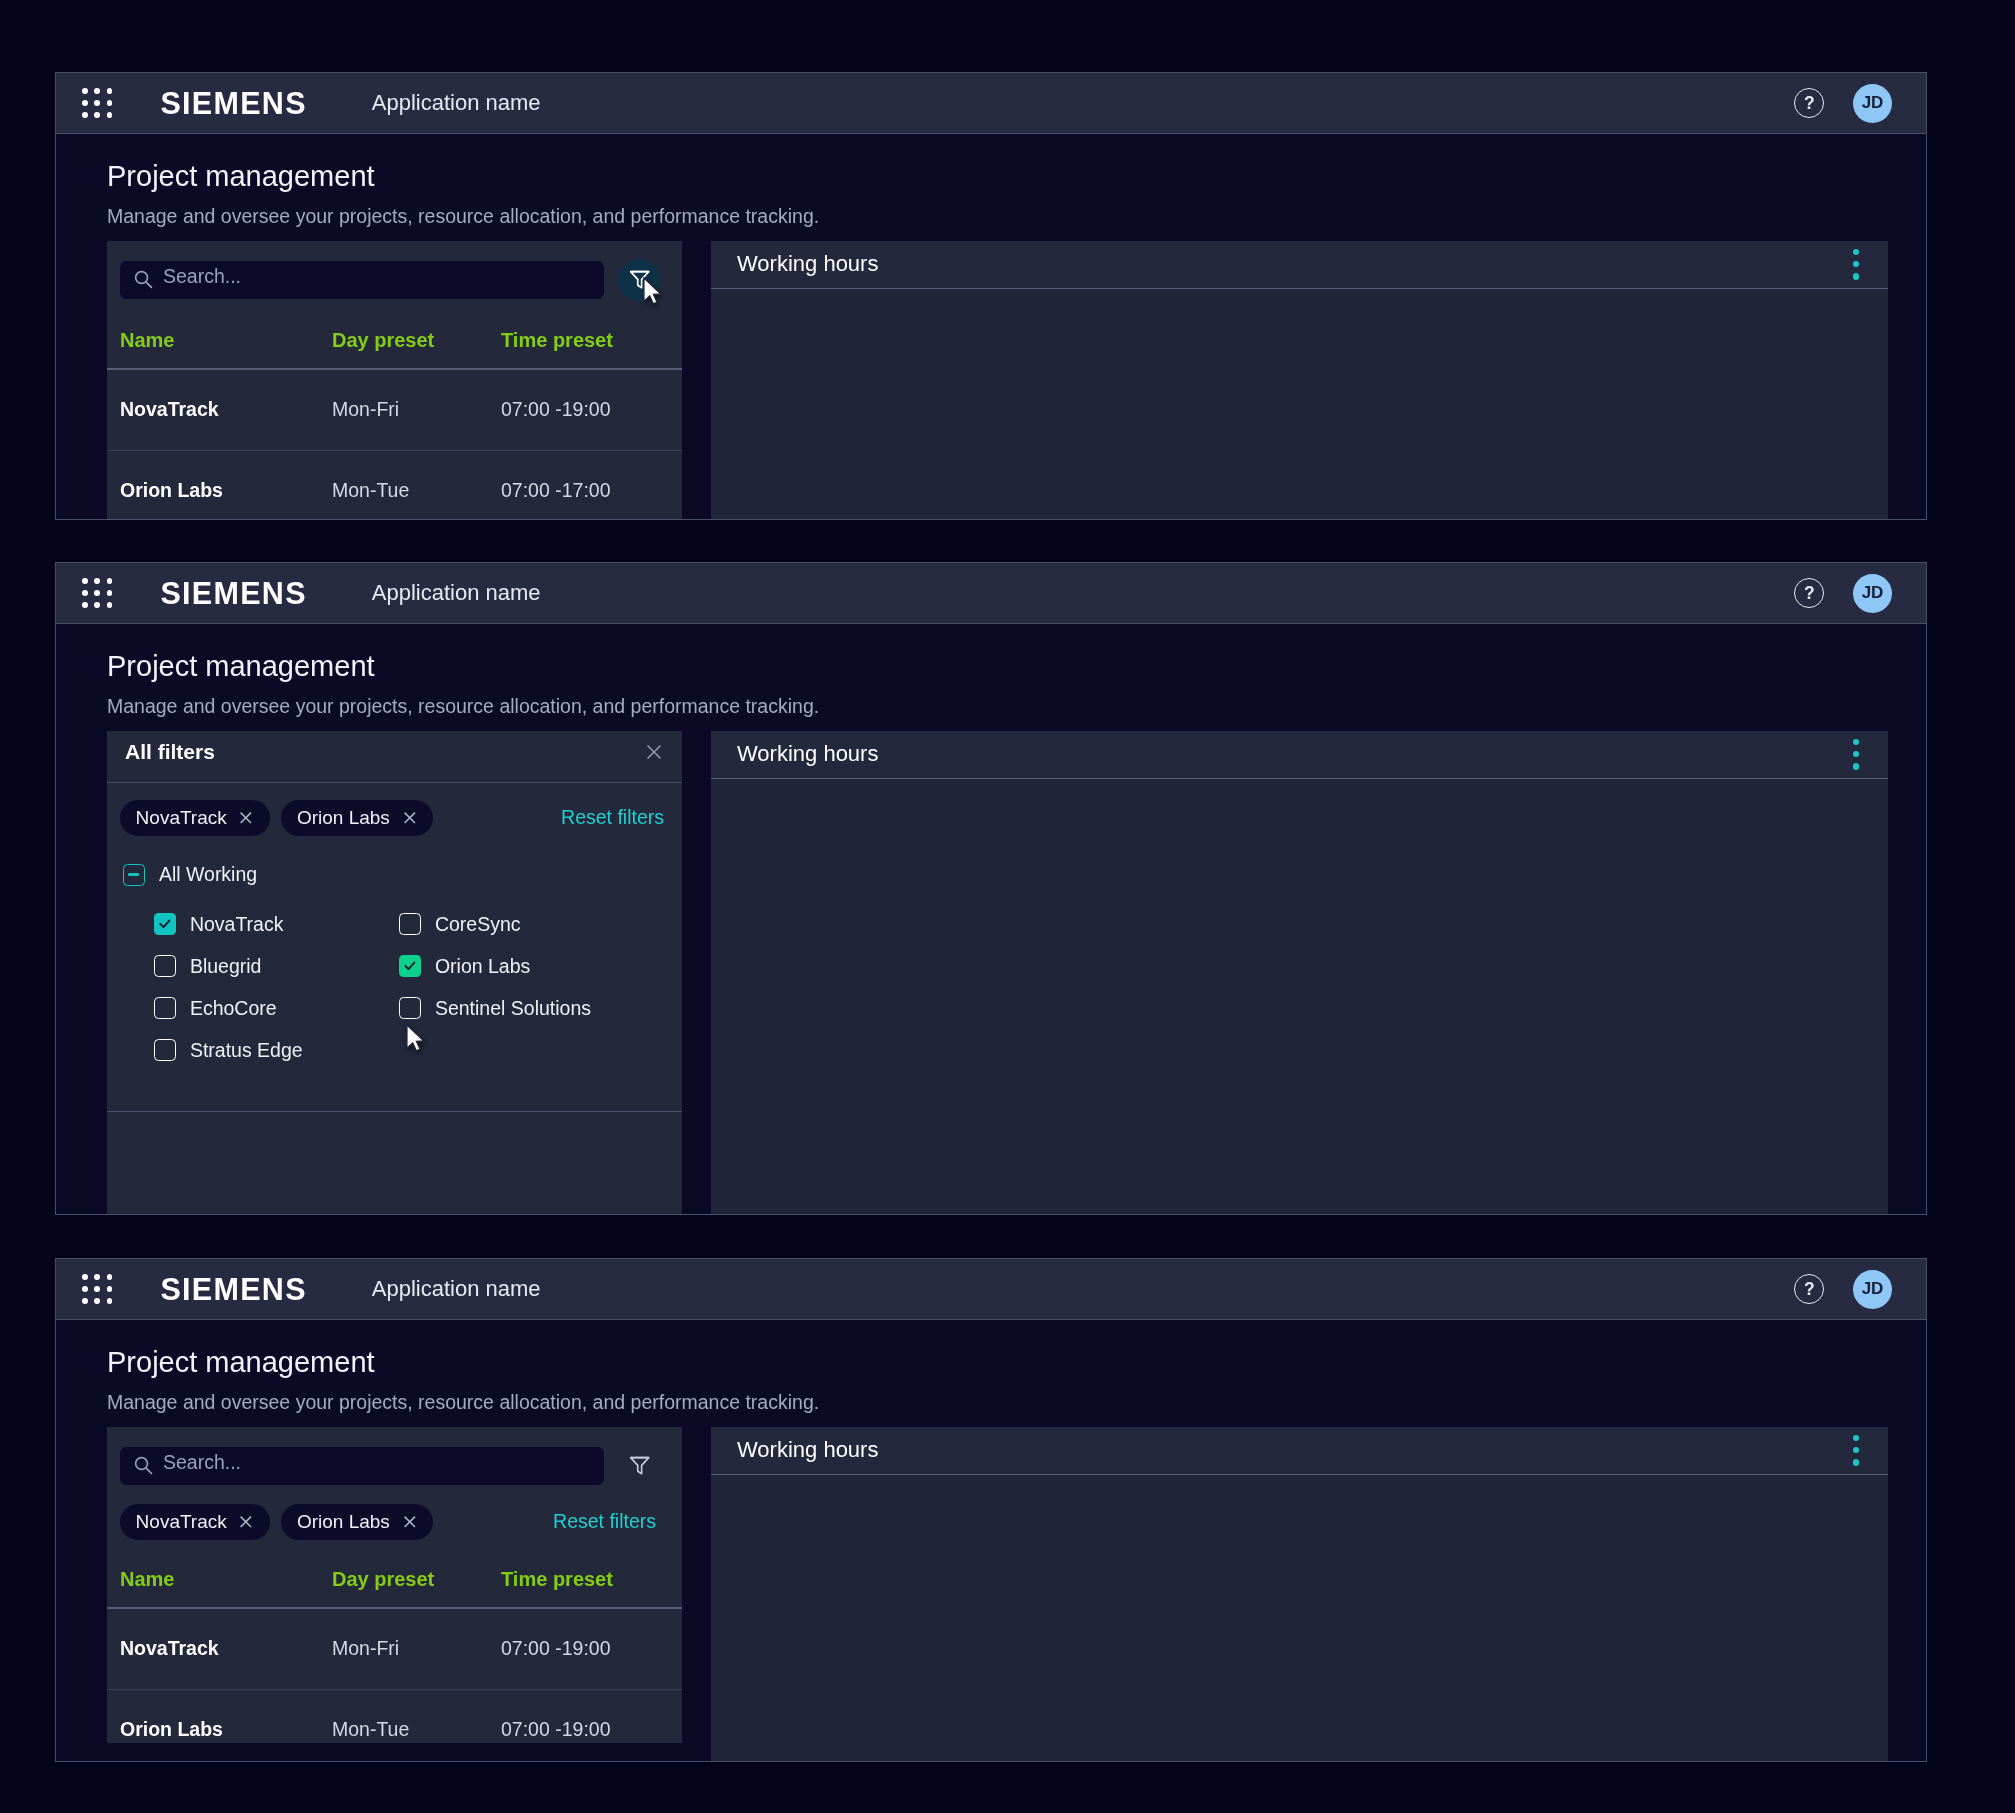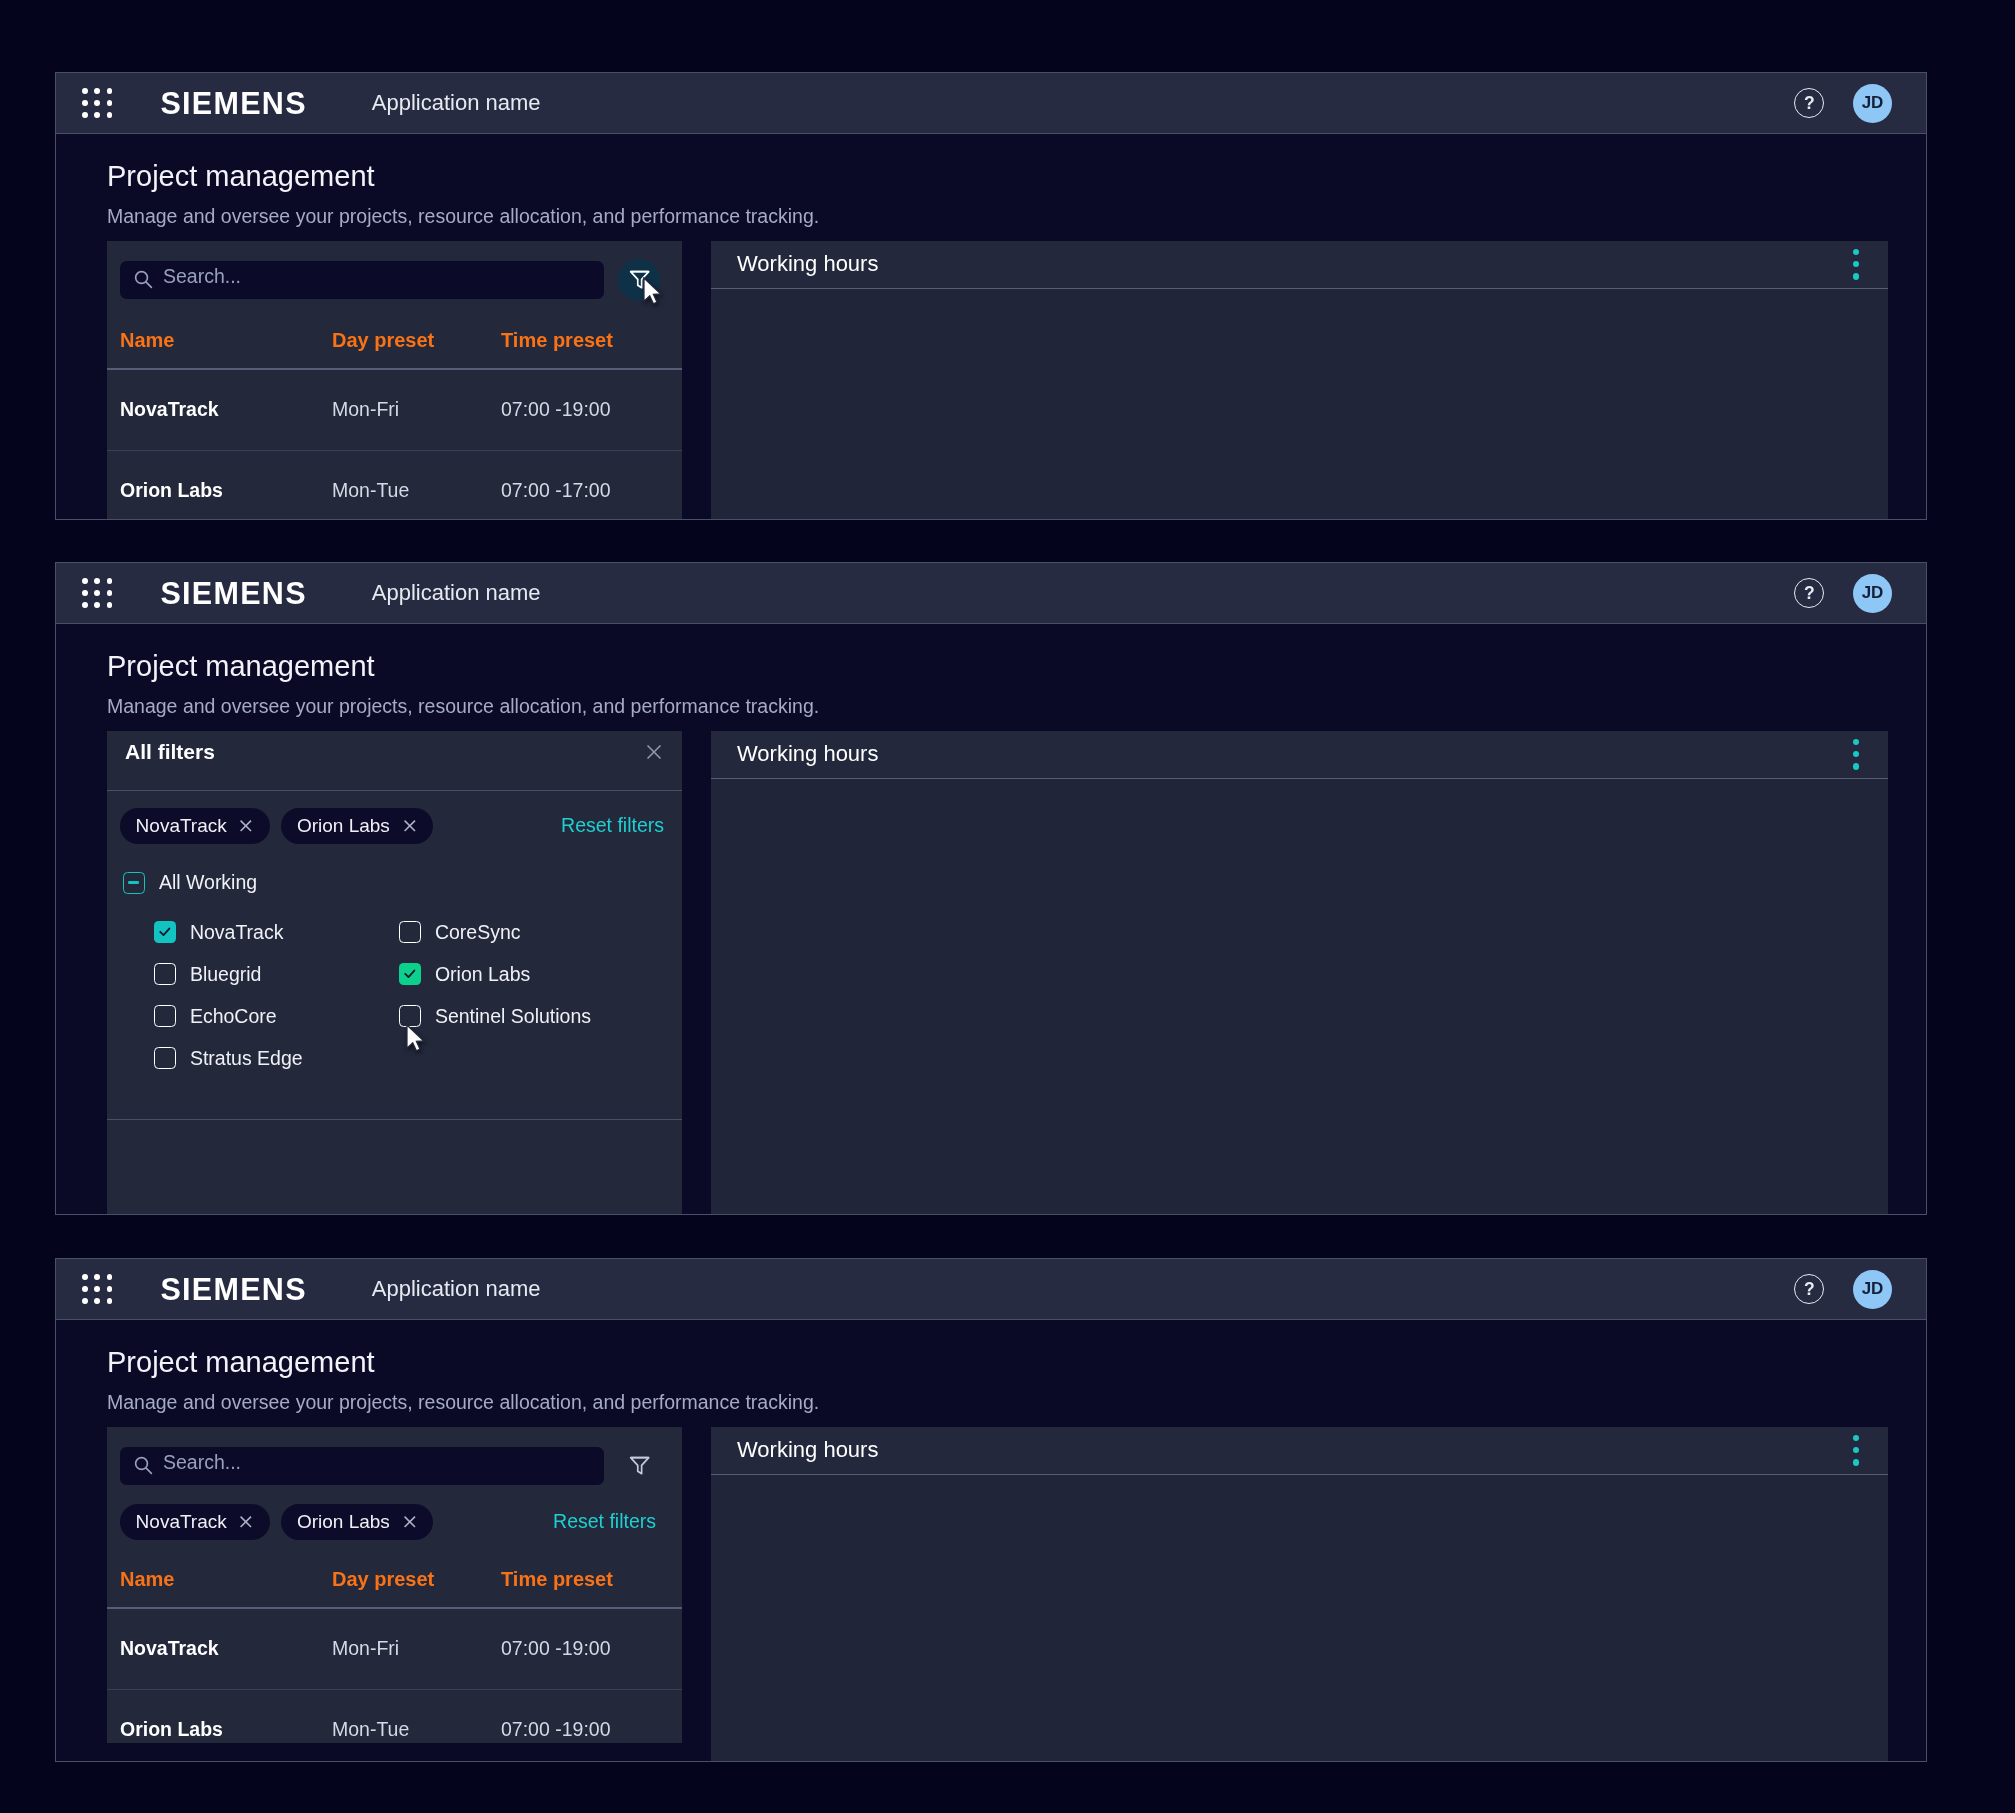--- a/index.html
+++ b/index.html
@@ -54,21 +54,21 @@
     font-size:19.5px;font-family:"Liberation Sans",sans-serif;
     padding:0 13px 6px 43px;
   }
   .search-input::placeholder{color:#9aa0ba;opacity:1}
   .filter-btn{
     width:42px;height:42px;border-radius:50%;border:none;background:transparent;
     margin-left:14.3px;display:flex;align-items:center;justify-content:center;
     cursor:pointer;flex:none;padding:0;
   }
   .filter-btn.active{background:#0e3148}
-  .thead{display:flex;margin-top:28.6px;padding:0 0 15.6px 13px;font-size:20px;font-weight:700;color:#f97316}
+  .thead{display:flex;margin-top:28.6px;padding:0 0 15.6px 13px;font-size:20px;font-weight:700;color:#84cc16}
   .col-name{width:212px}
   .col-day{width:169px}
   .thead-sep{height:1.9px;background:#575c77}
   .trow{
     display:flex;align-items:center;height:80px;padding-left:13px;
     border-bottom:1.3px solid #3a3f55;font-size:19.5px;color:#d6d9e4;
   }
   .trow .cell-name{font-weight:700;color:#fff}
 
   
@@ -76,21 +76,21 @@
   .chip{
     display:flex;align-items:center;gap:11.7px;height:36px;padding:0 15.6px;
     background:#0c0c2a;border-radius:18px;font-size:19px;color:#f0f1f6;
     margin-right:11.7px;cursor:pointer;
   }
   .reset{margin-left:auto;color:#1ed0d0;font-size:19.5px;font-weight:400;cursor:pointer}
 
   
   .af-head{
     display:flex;align-items:center;justify-content:space-between;height:43px;
-    padding:0 17px 16px 18px;border-bottom:1.3px solid #4a4f68;
+    padding:0 17px 8px 18px;border-bottom:1.3px solid #4a4f68;
     font-size:21px;font-weight:700;
   }
   .icon-btn{background:none;border:none;padding:0;cursor:pointer;display:flex;align-items:center}
   .section-head{
     display:flex;align-items:center;justify-content:space-between;
     padding:23.4px 19.5px 0 18px;font-size:20px;font-weight:700;cursor:pointer;
   }
   .cb-tree{padding:21px 18px 0 15.6px}
   .cb-row{display:flex;align-items:center;height:42px;font-size:19.5px;color:#f0f1f6;cursor:pointer}
   .cb-row.parent{height:36px;margin-bottom:10.4px}

